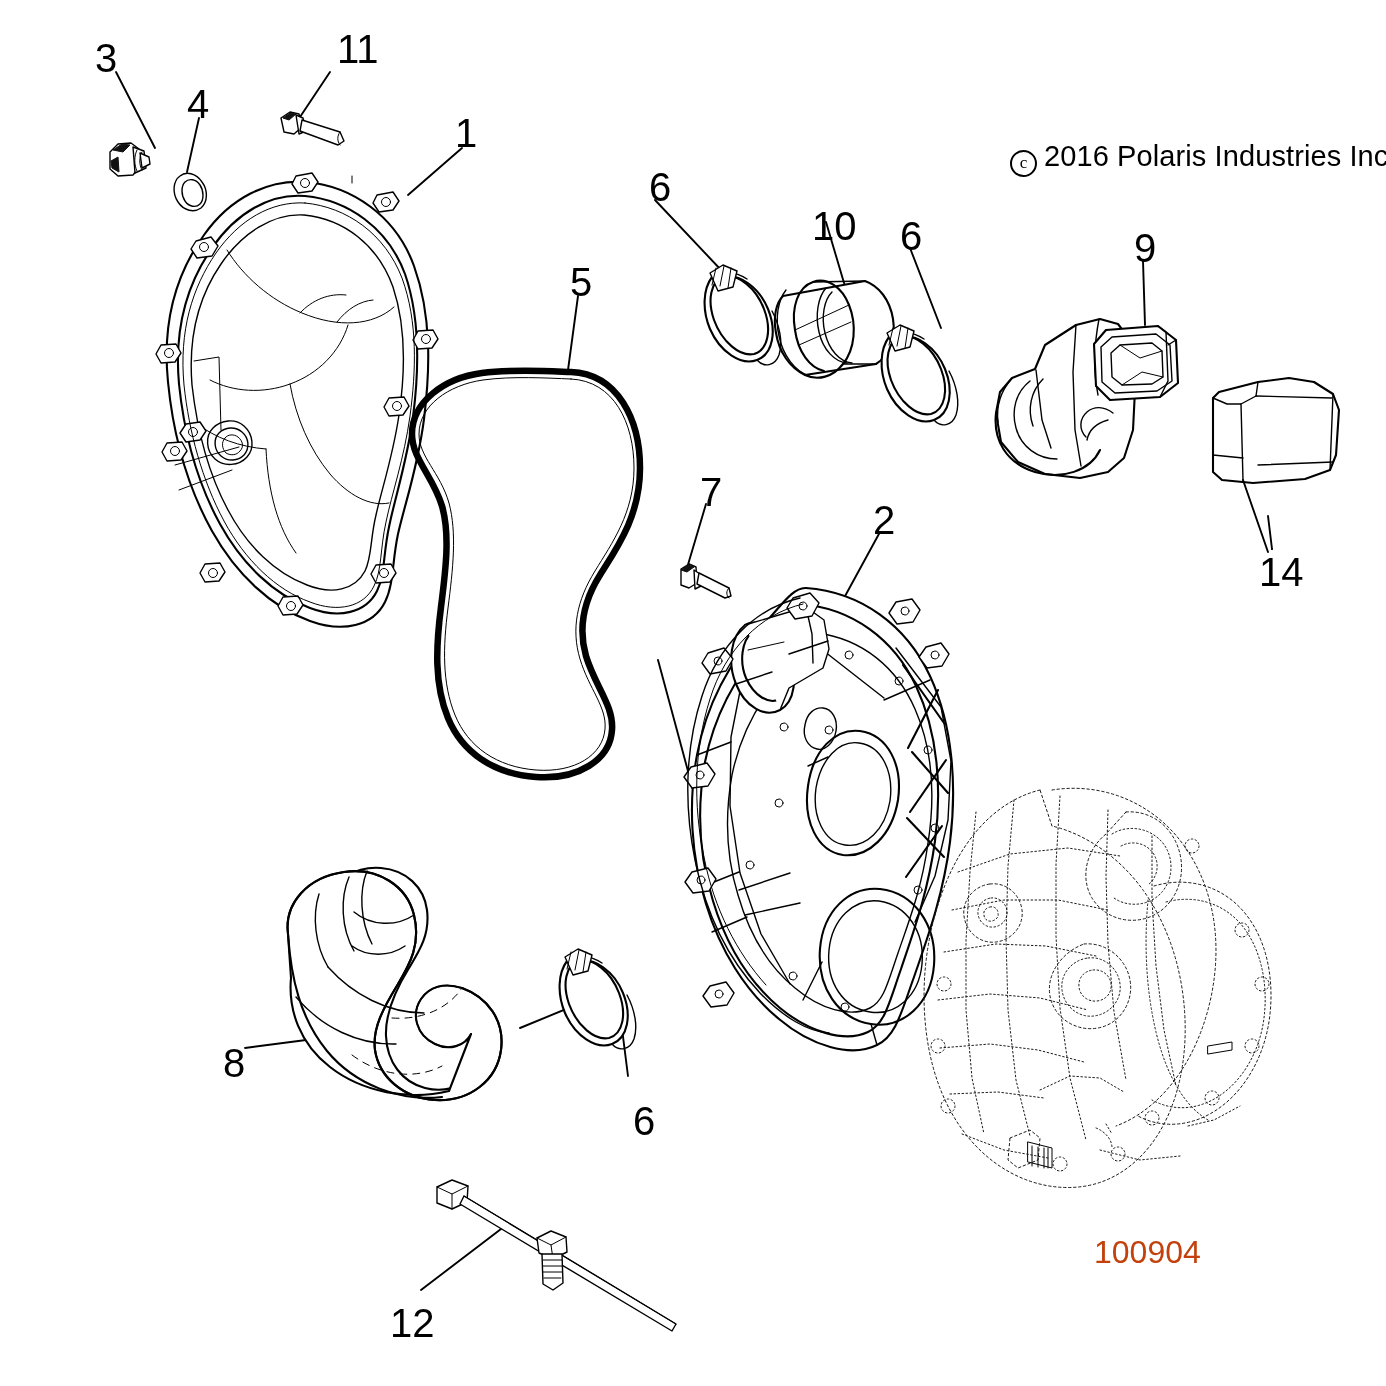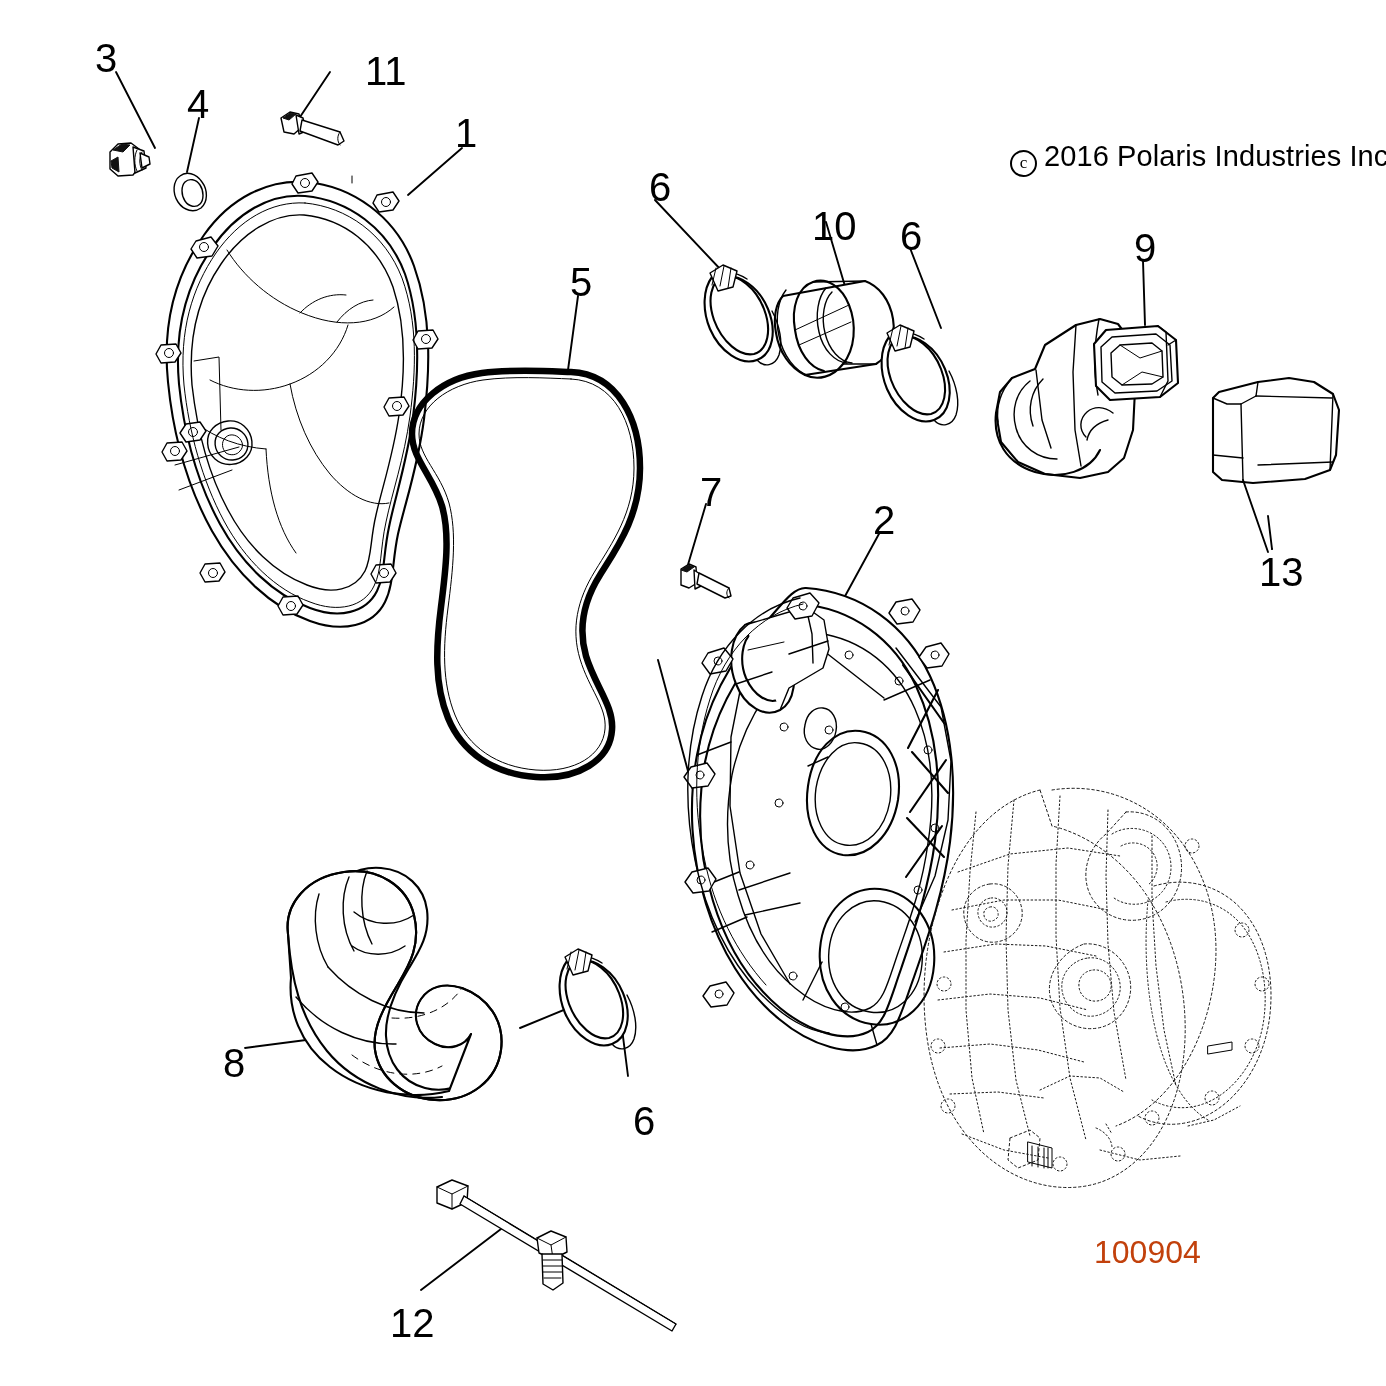--- a/index.html
+++ b/index.html
@@ -588,28 +588,28 @@
     </g>
   </svg>
 
   <div id="copyright">
     <span class="cmark">c</span><span>2016 Polaris Industries Inc.</span>
   </div>
 
   <div id="partnum">100904</div>
 
   <div class="callout" style="left:95px;  top:38px;">3</div>
-  <div class="callout" style="left:337px; top:51px;margin-left:28px;">11</div>
+  <div class="callout" style="left:337px; top:29px;">11</div>
   <div class="callout" style="left:187px; top:84px;">4</div>
   <div class="callout" style="left:455px; top:113px;">1</div>
   <div class="callout" style="left:649px; top:167px;">6</div>
   <div class="callout" style="left:812px; top:206px;">10</div>
   <div class="callout" style="left:900px; top:216px;">6</div>
   <div class="callout" style="left:1134px;top:228px;">9</div>
   <div class="callout" style="left:570px; top:262px;">5</div>
   <div class="callout" style="left:700px; top:472px;">7</div>
   <div class="callout" style="left:873px; top:500px;">2</div>
-  <div class="callout" style="left:1259px;top:552px;">13</div>
+  <div class="callout" style="left:1259px;top:552px;">14</div>
   <div class="callout" style="left:223px; top:1043px;">8</div>
   <div class="callout" style="left:633px; top:1101px;">6</div>
   <div class="callout" style="left:390px; top:1303px;">12</div>
 
 </div>
 
 </body></html>

